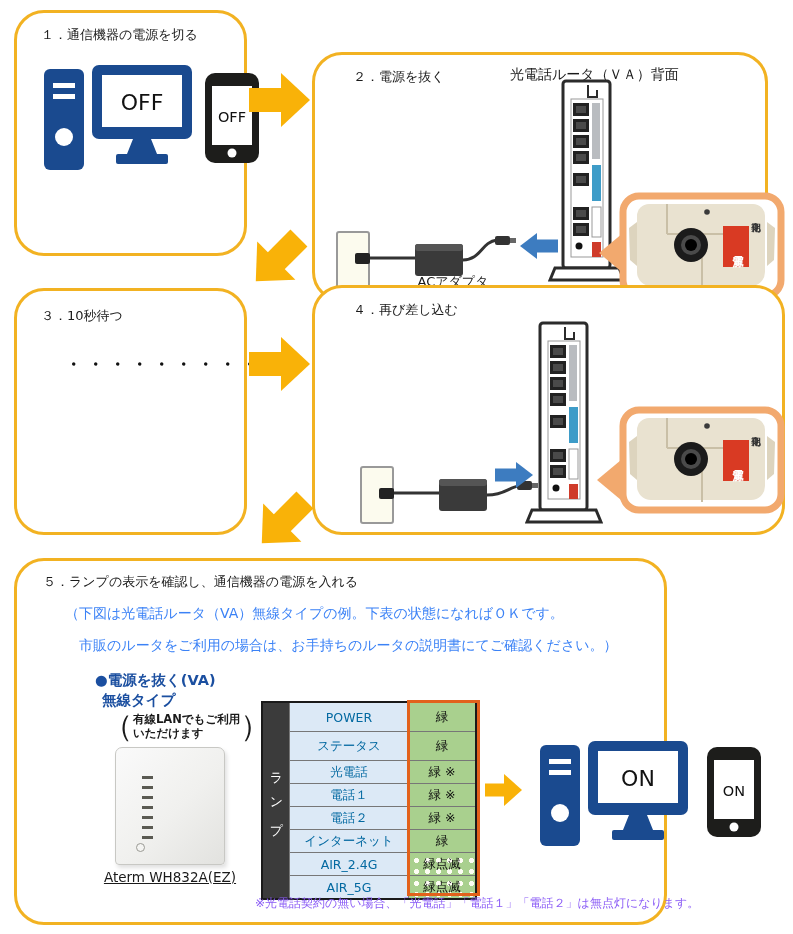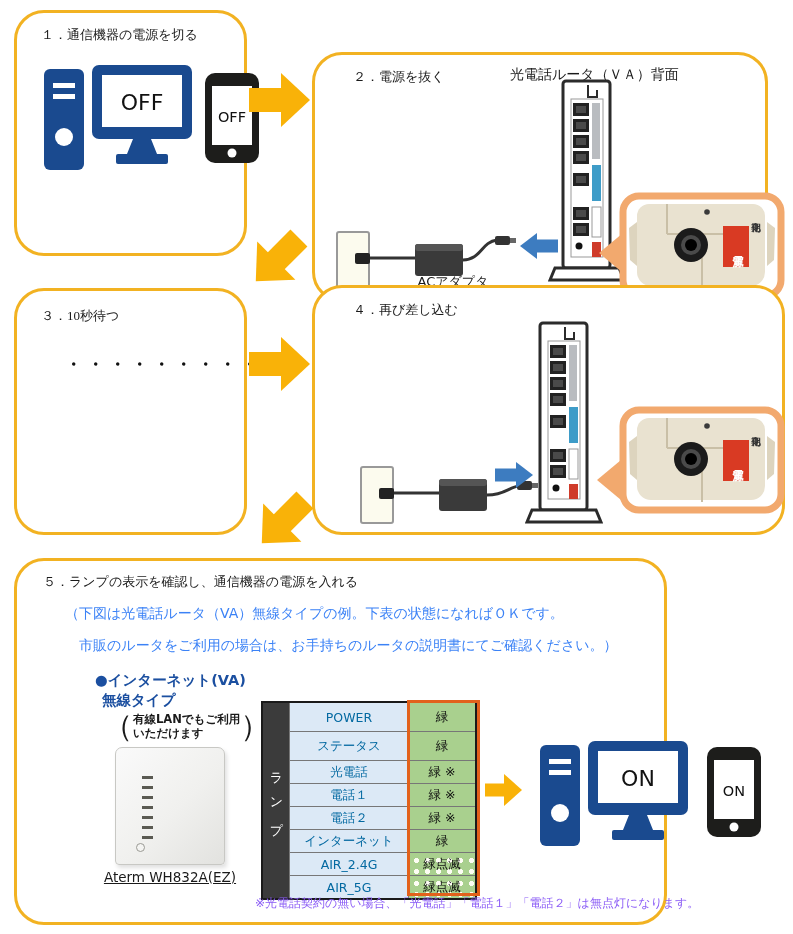--- a/index.html
+++ b/index.html
@@ -165,21 +165,21 @@
       <div class="vtext reset-label">期化</div>
     </div>
   </div>
 
   <div class="yarrow diag" style="left:246px;top:232px;">
     <div class="shaft"></div>
       <div class="head"></div>
   </div>
 
   <div class="step-box" style="left:14px;top:288px;width:233px;height:247px;">
-    <div class="step-title" style="left:24px;top:16px;font-family:Liberation Serif, serif;">３．10秒待つ</div>
+    <div class="step-title" style="left:24px;top:16px;">３．10秒待つ</div>
     <div class="dots" style="left:48px;top:62px;">・・・・・・・・・・。</div>
   </div>
 
   <div class="yarrow" style="left:249px;top:336px;">
     <div class="shaft"></div>
       <div class="head"></div>
   </div>
 
   <div class="step-box" style="left:312px;top:285px;width:473px;height:250px;">
     <div class="step-title" style="left:38px;top:13px;">４．再び差し込む</div>
@@ -248,21 +248,21 @@
   <div class="yarrow diag" style="left:252px;top:494px;">
     <div class="shaft"></div>
       <div class="head"></div>
   </div>
 
   <div class="step-box" style="left:14px;top:558px;width:653px;height:367px;">
     <div class="step-title" style="left:26px;top:12px;">５．ランプの表示を確認し、通信機器の電源を入れる</div>
     <div class="note" style="left:48px;top:44px;">（下図は光電話ルータ（VA）無線タイプの例。下表の状態になればＯＫです。</div>
     <div class="note" style="left:62px;top:76px;">市販のルータをご利用の場合は、お手持ちのルータの説明書にてご確認ください。）</div>
 
-    <div class="blue-title" style="left:78px;top:110px;">●インターネット(VA)</div>
+    <div class="blue-title" style="left:78px;top:110px;">●電源を抜く(VA)</div>
     <div class="blue-title" style="left:85px;top:130px;">無線タイプ</div>
     <div class="paren-group" style="left:86px;top:150px;">
       <span class="paren">（</span>
       <span class="lines">
         <span>有線LANでもご利用</span><br>
         <span>いただけます</span>
       </span>
       <span class="paren">）</span>
     </div>
     <div class="router-photo" style="left:98px;top:186px;">

